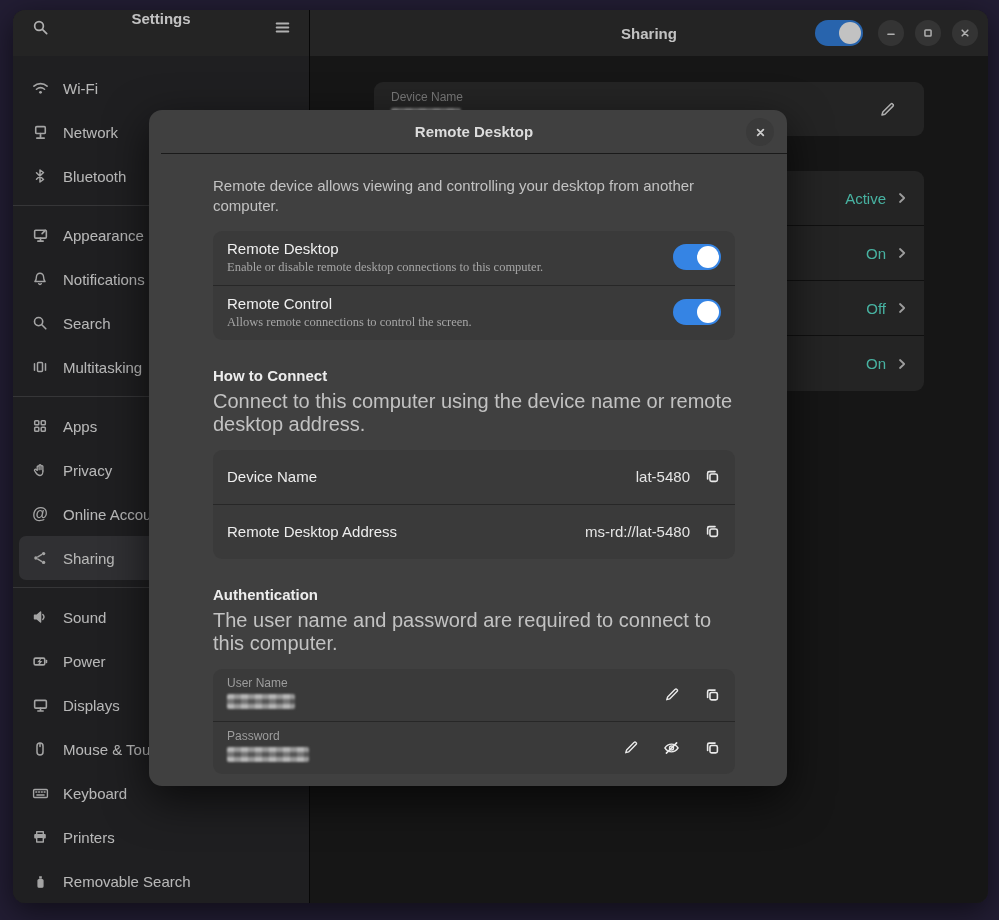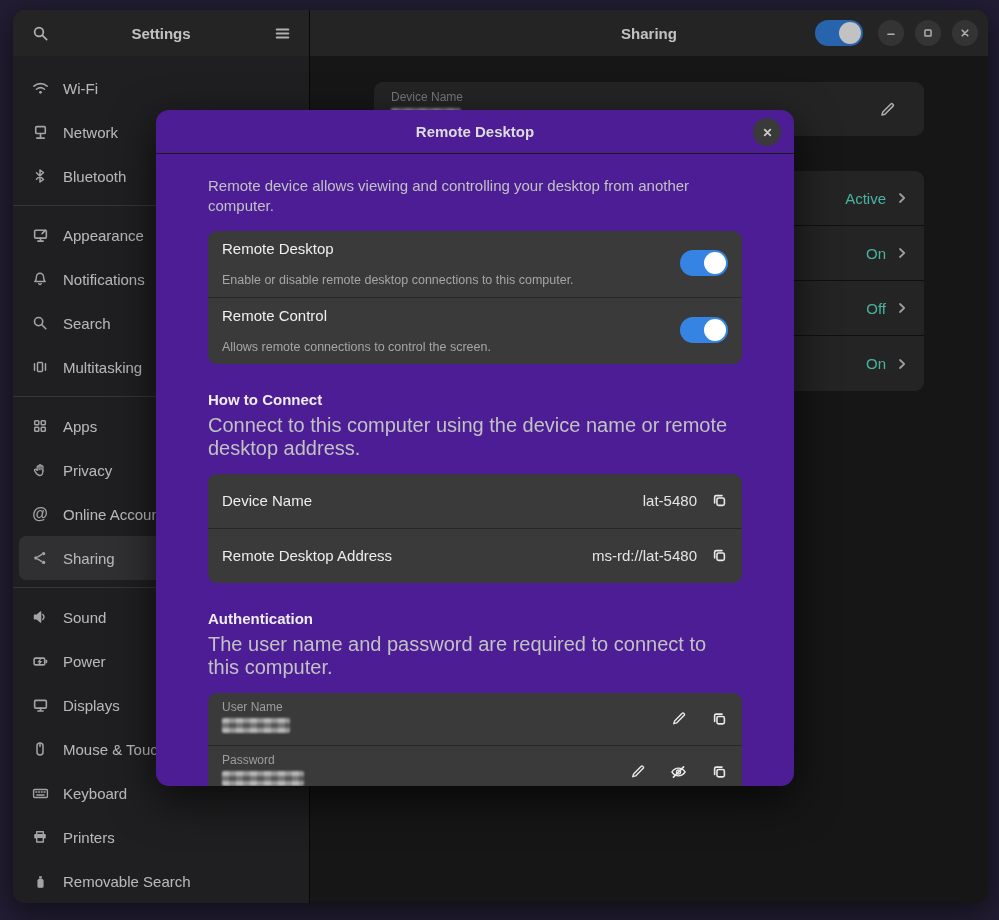--- a/index.html
+++ b/index.html
@@ -15,21 +15,21 @@
 
   
   .window {
     position:absolute; left:13px; top:10px; width:975px; height:893px;
     border-radius:12px; overflow:hidden; background:#1e1e1e;
     box-shadow:0 8px 30px rgba(0,0,0,.55);
   }
   .headerbar { position:absolute; top:0; left:0; right:0; height:46px; display:flex; }
   .headerbar-left {
     width:297px; background:#303030; border-right:1px solid #0a0a0a;
-    display:flex; align-items:center; padding:0 10px; position:relative;
+    display:flex; align-items:flex-start; padding:0 10px; position:relative;
   }
   .headerbar-right { flex:1; background:#303030; display:flex; align-items:center; padding:0 10px; position:relative; }
   .hb-title { position:absolute; left:0; right:0; text-align:center; font-weight:bold; font-size:15px; color:#ffffff; pointer-events:none; }
   .icon-btn {
     width:34px; height:34px; border-radius:7px; display:flex; align-items:center; justify-content:center;
     color:#e8e8e8; background:transparent; z-index:2;
   }
   .hb-spacer { flex:1; }
   .circle-btn {
     width:26px; height:26px; border-radius:50%; background:#454545; color:#e8e8e8;
@@ -78,44 +78,45 @@
       repeating-linear-gradient(0deg, rgba(255,255,255,.25) 0 5px, rgba(0,0,0,.25) 5px 10px);
     background-blend-mode:overlay;
     filter:blur(1.3px);
   }
 
   
   .dim { position:absolute; inset:0; background:rgba(0,0,0,0.24); z-index:5; }
 
   
   .dialog {
-    position:absolute; left:156px; top:110px; width:638px; height:676px;
-    background:#4c1d95; border-radius:13px; z-index:10;
+    position:absolute; left:149px; top:110px; width:638px; height:676px;
+    background:#404040; border-radius:13px; z-index:10;
     box-shadow:0 14px 44px rgba(0,0,0,.65);
     overflow:hidden;
+    padding-left:12px;
   }
   .dlg-header { position:relative; height:44px; display:flex; align-items:center; justify-content:center;
     border-bottom:1px solid #1a1a1a; }
   .dlg-title { font-weight:bold; font-size:15px; color:#dcdcdc; }
   .dlg-close {
     position:absolute; right:13px; top:8px; width:28px; height:28px; border-radius:50%;
     background:#3a3a3a; color:#cccccc; display:flex; align-items:center; justify-content:center;
   }
   .dlg-body { padding:0 52px; }
   .dlg-desc { margin-top:22px; font-size:15px; line-height:1.35; color:#c2c2c2; }
   .sect-head { margin-top:27px; font-size:15px; font-weight:bold; color:#ededed; }
   .sect-desc { margin-top:6px; font-size:20px; color:#c2c2c2; }
 
   .card { margin-top:14px; background:#3a3a3a; border-radius:9px; overflow:hidden; }
   .card .sep { height:1px; background:#272727; }
 
   .toggle-row { display:flex; align-items:center; padding:9px 14px 10px 14px; gap:12px; }
   .toggle-row .tr-text { flex:1; }
   .tr-title { font-size:15px; color:#f0f0f0; }
-  .tr-sub { font-size:12.5px; color:#a6a6a6; margin-top:16px; }
+  .tr-sub { font-size:12.5px; color:#a6a6a6; margin-top:3px;font-family:Liberation Serif, serif; }
 
   .value-row { display:flex; align-items:center; height:54px; padding:0 14px; gap:14px; }
   .vr-label { flex:1; font-size:15px; color:#ededed; }
   .vr-value { font-size:15px; color:#e4e4e4; }
   .vr-icon { color:#eaeaea; }
 
   .auth-row { position:relative; height:52px; padding:7px 14px 0 14px; }
   .auth-label { font-size:12px; color:#9d9d9d; }
   .auth-blob { margin-top:4px; }
   .auth-icons { position:absolute; right:14px; top:50%; transform:translateY(-50%); display:flex; gap:24px; color:#eaeaea; }

